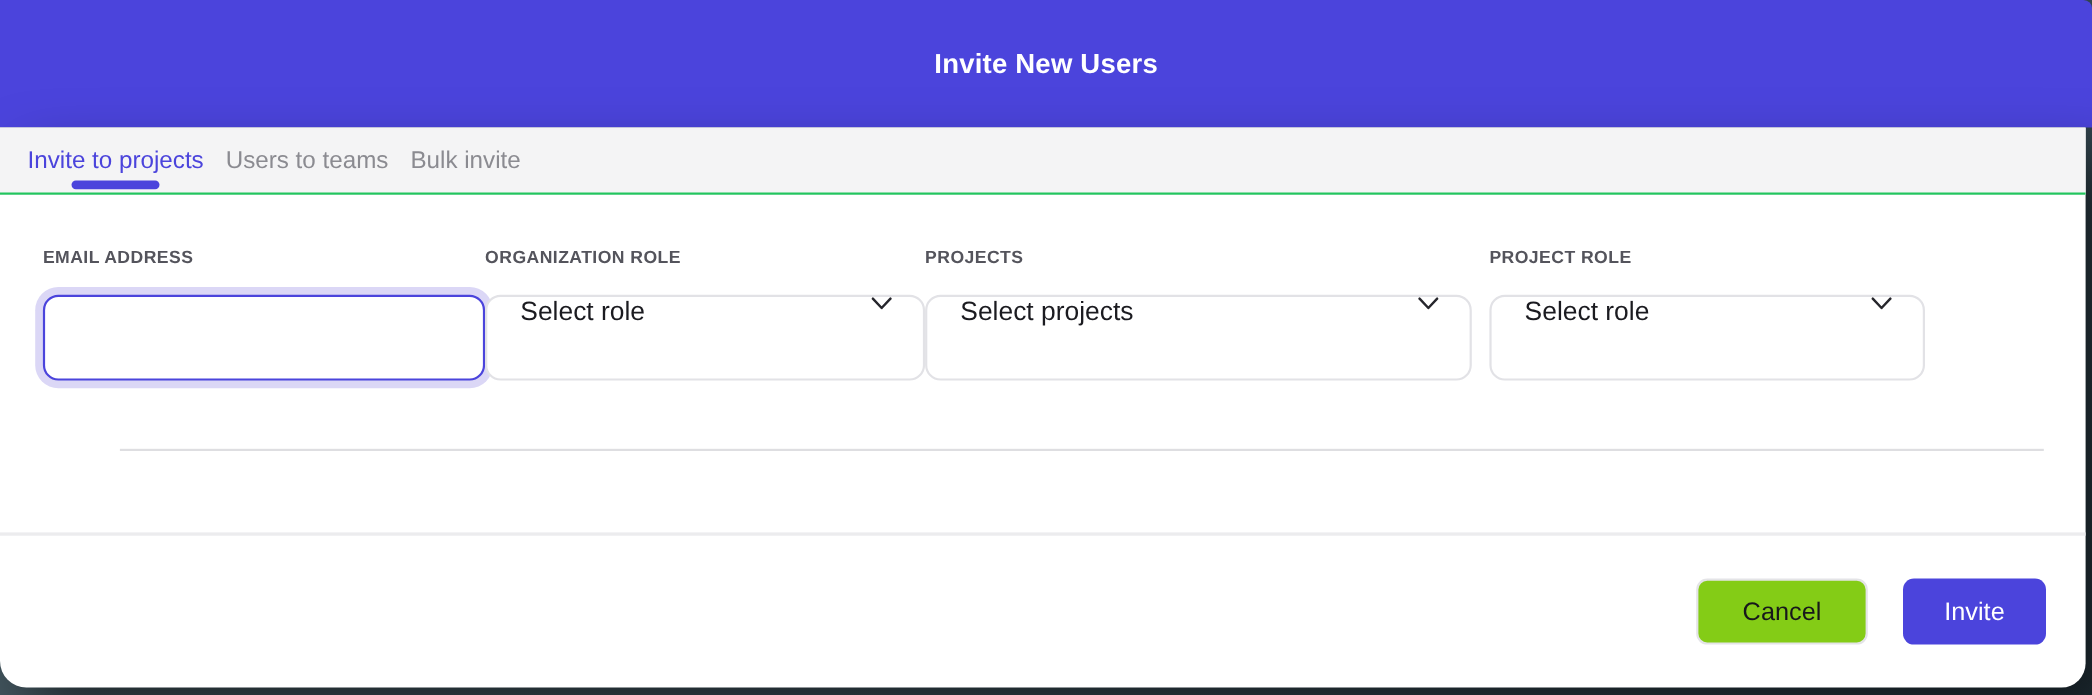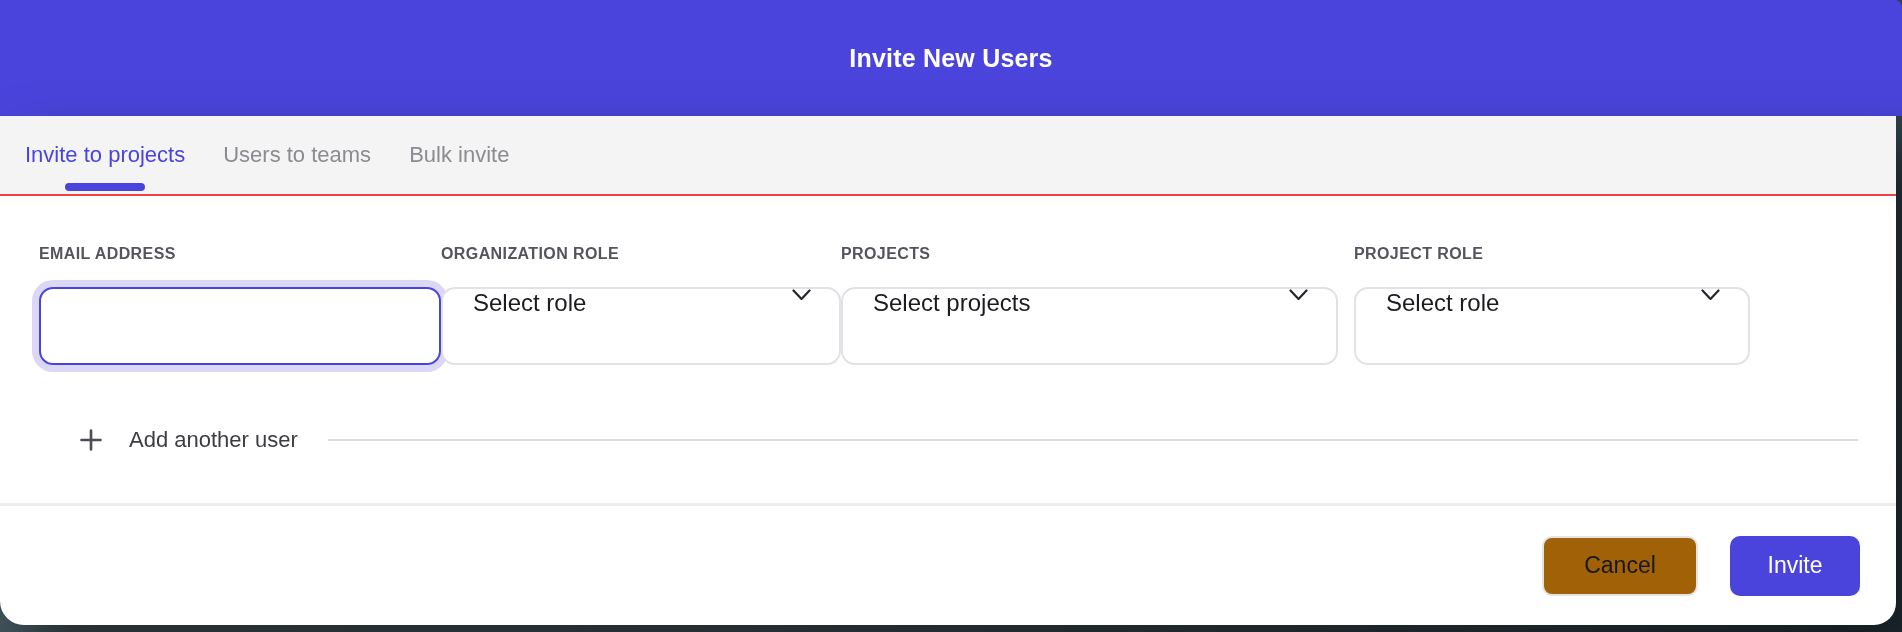--- a/index.html
+++ b/index.html
@@ -30,23 +30,23 @@
   .panel {
     position: absolute; left: 0; top: 116px; width: 1896px; height: 509px;
     background: #ffffff;
     border-radius: 0 0 22px 24px;
     box-shadow: 26px 30px 55px rgba(0,0,0,.5);
     display: flex; flex-direction: column;
   }
 
   
   .tabbar {
-    height: 80px; background: var(--tabbar-bg);
-    border-bottom: 2px solid #ef4444;
-    display: flex; align-items: center; gap: 38px;
+    height: 61px; background: var(--tabbar-bg);
+    border-bottom: 2px solid #22c55e;
+    display: flex; align-items: center; gap: 20px;
     padding-left: 25px;
     flex: 0 0 auto;
   }
   .tab {
     position: relative; height: 100%;
     display: flex; align-items: center;
     font-size: 22px; color: var(--inactive-tab);
     cursor: pointer; white-space: nowrap;
   }
   .tab.active { color: var(--accent); font-weight: 500; }
@@ -95,21 +95,21 @@
   .content-divider { height: 3px; background: #ececee; width: 100%; flex: 0 0 auto; }
   .footer {
     flex: 1; display: flex; align-items: center; justify-content: flex-end;
     gap: 32px; padding-right: 36px;
   }
   .btn {
     height: 60px; border-radius: 10px; font-size: 23px;
     display: flex; align-items: center; justify-content: center;
     cursor: pointer; font-family: "Liberation Sans", sans-serif;
   }
-  .btn-cancel { width: 156px; background: #a16207; border: 2px solid #e4e4e7; color: #17171b; }
+  .btn-cancel { width: 156px; background: #84cc16; border: 2px solid #e4e4e7; color: #17171b; }
   .btn-invite { width: 130px; background: var(--accent); border: none; color: #ffffff; }
 </style>
 </head>
 <body>
 
 <div class="header">
   <div class="header-title">Invite New Users</div>
 </div>
 
 <div class="panel">
@@ -160,28 +160,20 @@
             <svg width="19" height="12" viewBox="0 0 19 12" fill="none">
               <path d="M1.5 1.5 L9.5 10 L17.5 1.5" stroke="#26262c" stroke-width="2.2" stroke-linecap="round" stroke-linejoin="round"></path>
             </svg>
           </span>
         </div>
       </div>
 
     </div>
 
     <div class="add-row">
-      <span class="plus-wrap">
-        <span style="display:flex;align-items:center;">
-          <svg width="24" height="24" viewBox="0 0 24 24" fill="none">
-            <path d="M12 2.5 V21.5 M2.5 12 H21.5" stroke="#4c4c54" stroke-width="2.6" stroke-linecap="round"></path>
-          </svg>
-        </span>
-        <span class="add-label">Add another user</span>
-      </span>
       <span class="add-divider"></span>
     </div>
   </div>
 
   <div class="content-divider"></div>
 
   <div class="footer">
     <button class="btn btn-cancel">Cancel</button>
     <button class="btn btn-invite">Invite</button>
   </div>

